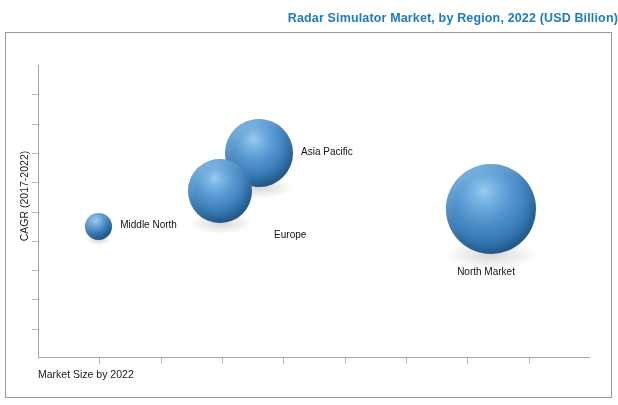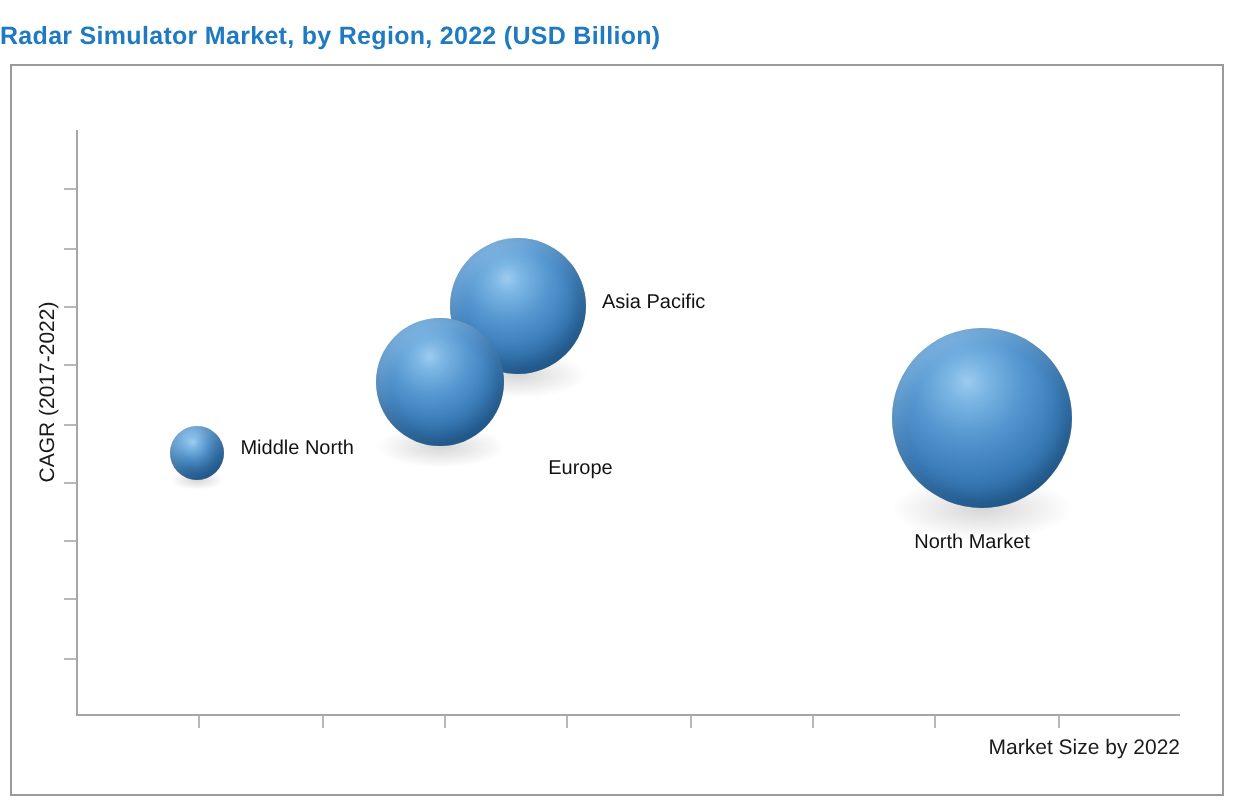--- a/index.html
+++ b/index.html
@@ -14,21 +14,21 @@
     overflow: hidden;
     font-family: "Liberation Sans", sans-serif;
   }
 
   
   #chart-title {
     position: absolute;
     left: 0;
     top: 11px;
     width: 618px;
-    text-align: left;
+    text-align: right;
     font-size: 12.5px;
     font-weight: bold;
     color: #1F7AC0;
     letter-spacing: 0.15px;
     white-space: nowrap;
   }
 
   
   #chart-frame {
     position: absolute;
@@ -84,21 +84,21 @@
     font-size: 10.5px;
     color: #1a1a1a;
     transform: rotate(-90deg);
     white-space: nowrap;
   }
   #x-axis-title {
     position: absolute;
     left: 38px;
     top: 368px;
     width: 552px;
-    text-align: right;
+    text-align: left;
     font-size: 10.5px;
     color: #1a1a1a;
     white-space: nowrap;
   }
 
   
   .bubble {
     position: absolute;
     border-radius: 50%;
     background:

